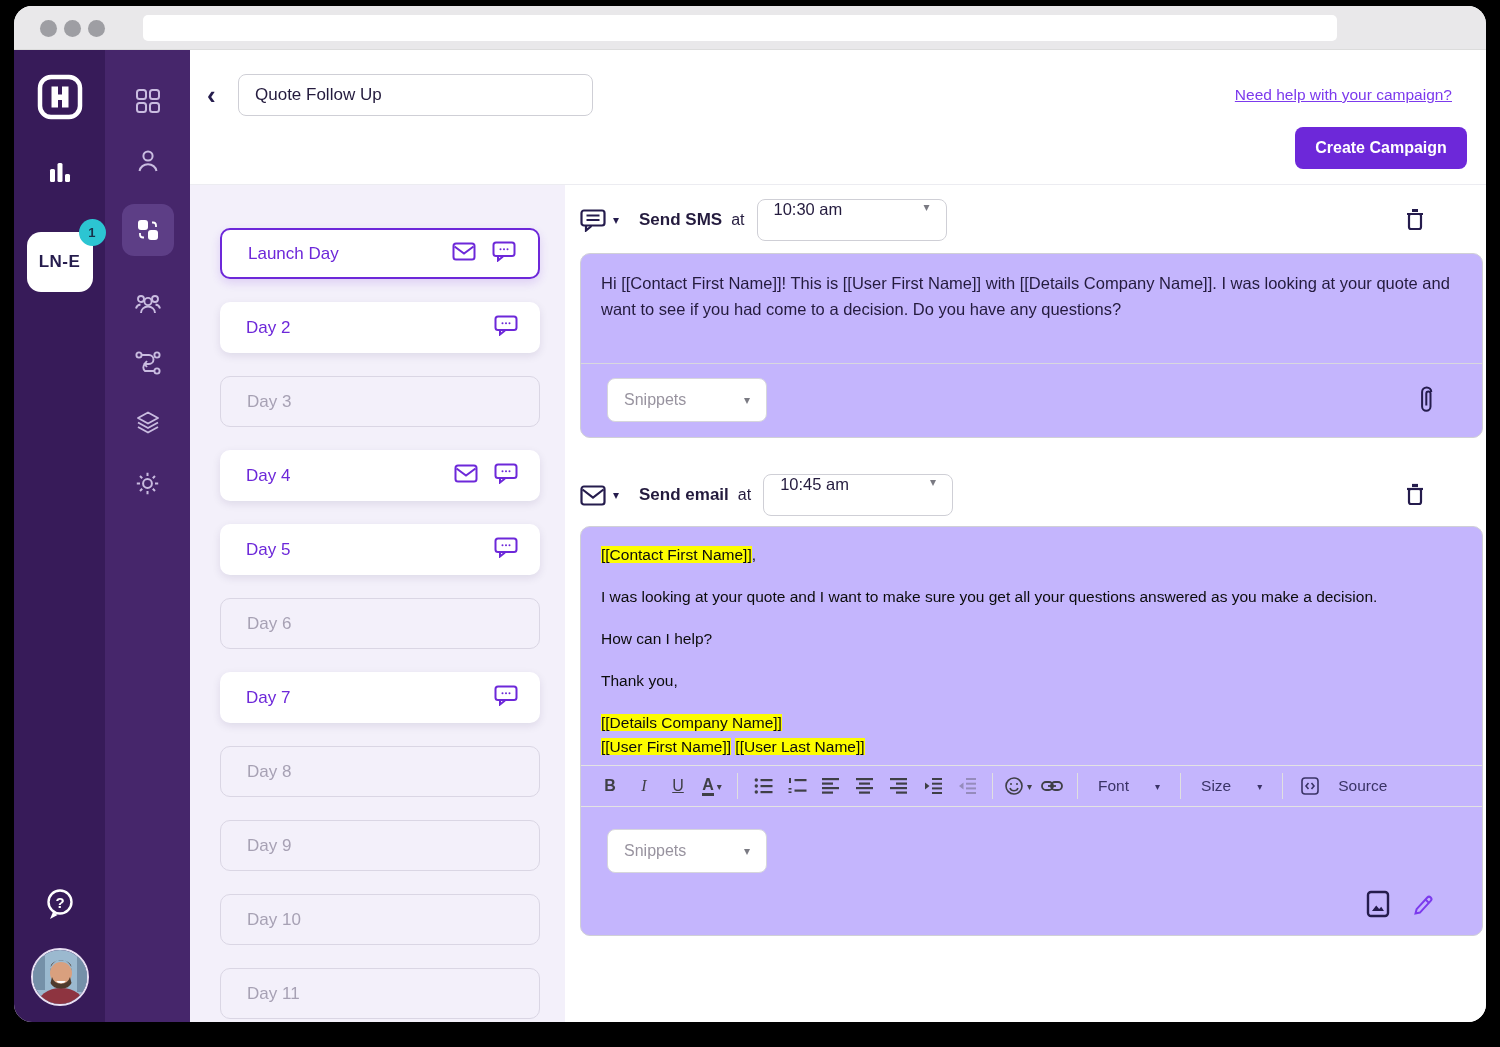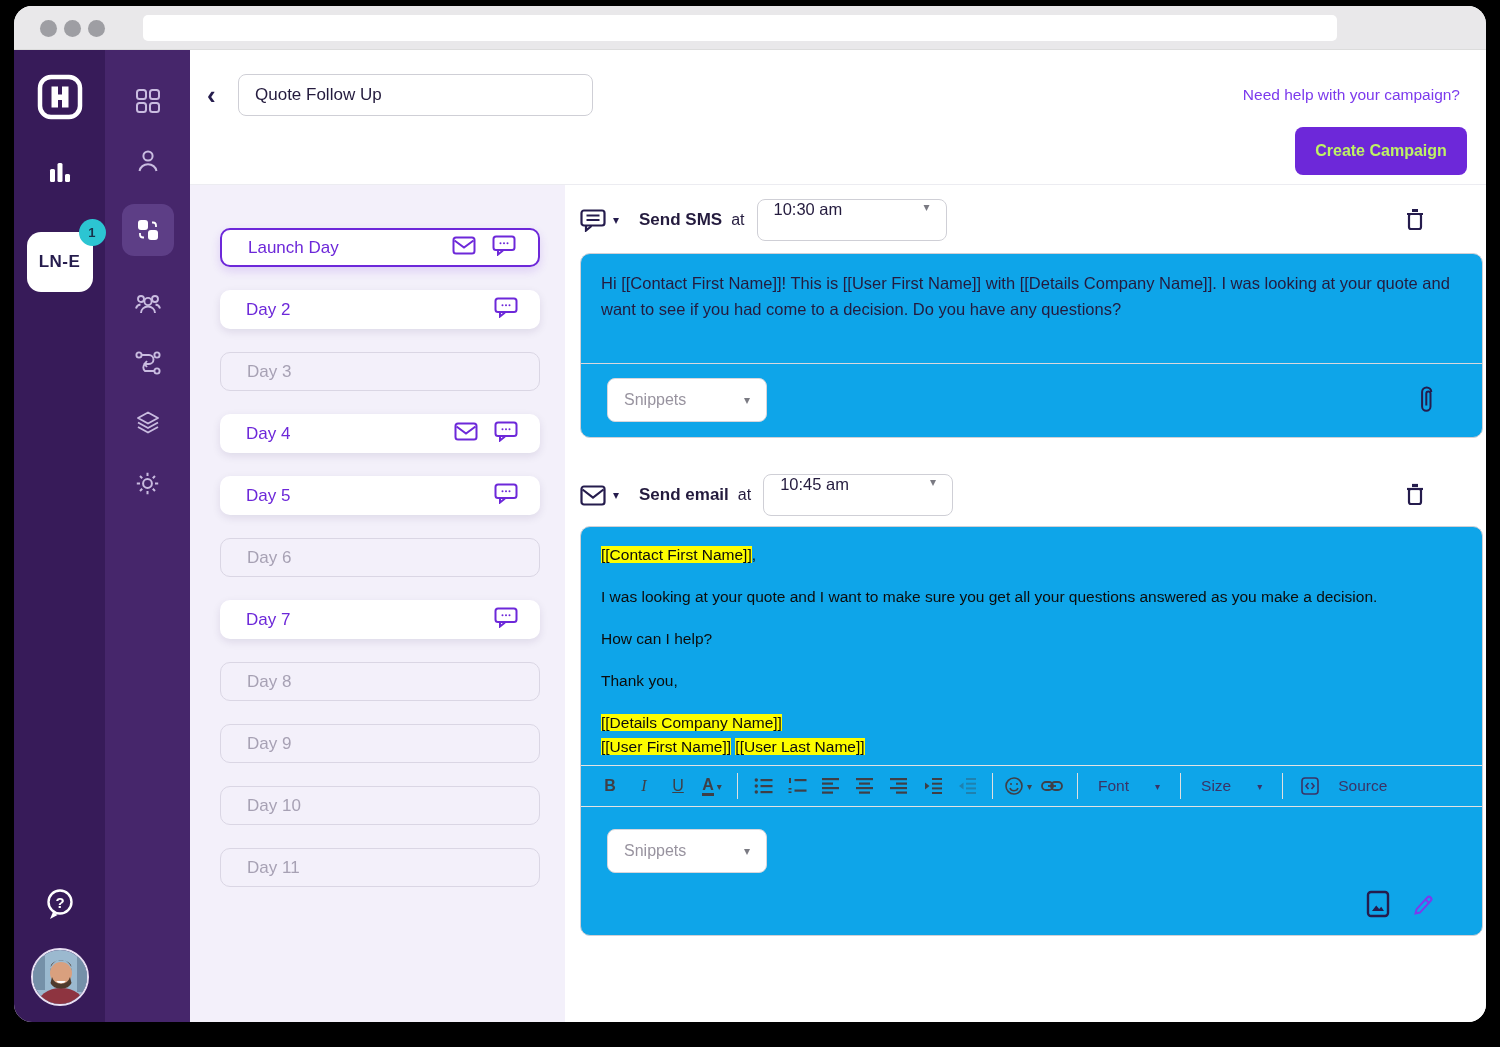--- a/index.html
+++ b/index.html
@@ -39,33 +39,33 @@
               display:flex; align-items:center; justify-content:center; cursor:pointer; }
 
   
   .content { flex:1; display:flex; flex-direction:column; background:#fff; min-width:0; }
 
   .hdr { height:135px; position:relative; border-bottom:1px solid #ececf1; flex-shrink:0; }
   .hdr-row1 { display:flex; align-items:center; padding:24px 0 0 17px; }
   .backbtn { font-size:26px; color:#251c4d; font-weight:bold; cursor:pointer; width:24px; line-height:1; }
   .name-input { margin-left:7px; width:355px; height:42px; border:1px solid #cfcfd6; border-radius:8px;
                 font-size:17px; color:#241b3e; padding:0 16px; outline:none; font-family:"Liberation Sans",sans-serif; }
-  .help-link { position:absolute; right:26px; top:36px; color:#7c3aed; font-size:15.5px; cursor:pointer; }
-  .create-btn { position:absolute; right:19px; top:77px; width:172px; height:48px; background:#6d28d9; color:#bef264;
+  .help-link { position:absolute; right:34px; top:36px; color:#7c3aed; font-size:15.5px; text-decoration:underline; cursor:pointer; }
+  .create-btn { position:absolute; right:19px; top:77px; width:172px; height:42px; background:#6d28d9; color:#ffffff;
                 border:none; border-radius:8px; font-size:16px; font-weight:600; cursor:pointer; font-family:"Liberation Sans",sans-serif; }
   .tabs { display:flex; gap:38px; margin:28px 0 0 20px; }
   .tab { font-size:16.5px; font-weight:600; color:#241b3e; cursor:pointer; padding-bottom:18px; position:relative; }
   .tab.active { color:#6d28d9; }
   .tab.active::after { content:""; position:absolute; left:-12px; right:-12px; bottom:0; height:4px; background:#6d28d9; border-radius:3px; }
 
   .bodyrow { flex:1; display:flex; min-height:0; }
 
   
   .days { width:375px; background:#f3f0fa; padding:43px 25px 0 30px; flex-shrink:0; overflow:hidden; }
-  .day { height:39px; border-radius:10px; display:flex; align-items:center; padding:0 22px 0 26px;
+  .day { height:51px; border-radius:10px; display:flex; align-items:center; padding:0 22px 0 26px;
          margin-bottom:23px; font-size:17px; cursor:pointer; }
   .day .dlabel { color:#6d28d9; font-weight:500; }
   .day .dicons { margin-left:auto; display:flex; gap:16px; color:#6d28d9; align-items:center; }
   .day.selected { background:#fff; border:2px solid #6d28d9; box-shadow:0 4px 10px rgba(109,40,217,.16); }
   .day.filled { background:#fff; box-shadow:0 3px 8px rgba(40,20,80,.10); }
   .day.empty { border:1.5px solid #dad6e4; }
   .day.empty .dlabel { color:#a7a1b4; font-weight:400; }
 
   
   .main { flex:1; padding:14px 3px 0 15px; min-width:0; }
@@ -73,21 +73,21 @@
   .sect-hdr .chan-icon { color:#251c4d; display:flex; align-items:center; }
   .caret { font-size:12px; color:#251c4d; margin-left:7px; }
   .caret.gray { color:#7a7a82; }
   .act-label { font-size:17px; font-weight:600; margin-left:20px; }
   .at-label { font-size:16px; margin-left:9px; }
   .time-select { margin-left:12px; width:190px; height:42px; border:1px solid #cfcfd6; border-radius:8px;
                  display:flex; align-items:flex-start; padding:0 16px; font-size:16.5px; color:#241b3e; cursor:pointer; }
   .time-select .caret { margin-left:auto; }
   .trash { margin-left:auto; margin-right:58px; color:#251c4d; cursor:pointer; display:flex; }
 
-  .box { border:1px solid #d0d0d6; border-radius:10px; background:#0ea5e9; }
+  .box { border:1px solid #d0d0d6; border-radius:10px; background:#c4b5fd; }
   .sms-box { margin-top:12px; }
   .sms-msg { min-height:110px; padding:17px 20px; font-size:16.5px; line-height:1.55; color:#241b3e;
              border-bottom:1px solid #d8d8de; }
   .snip-row { display:flex; align-items:center; padding:14px 20px 15px 26px; }
   .snip-select { width:160px; height:44px; border:1px solid #d6d6dc; border-radius:8px; background:#fff;
                  display:flex; align-items:center; padding:0 16px; color:#98939f; font-size:16px; cursor:pointer; }
   .snip-select .caret { margin-left:auto; color:#7a7a82; }
   .clip { margin-left:auto; margin-right:27px; color:#251c4d; cursor:pointer; display:flex; }
 
   .email-hdr { margin-top:36px; }

